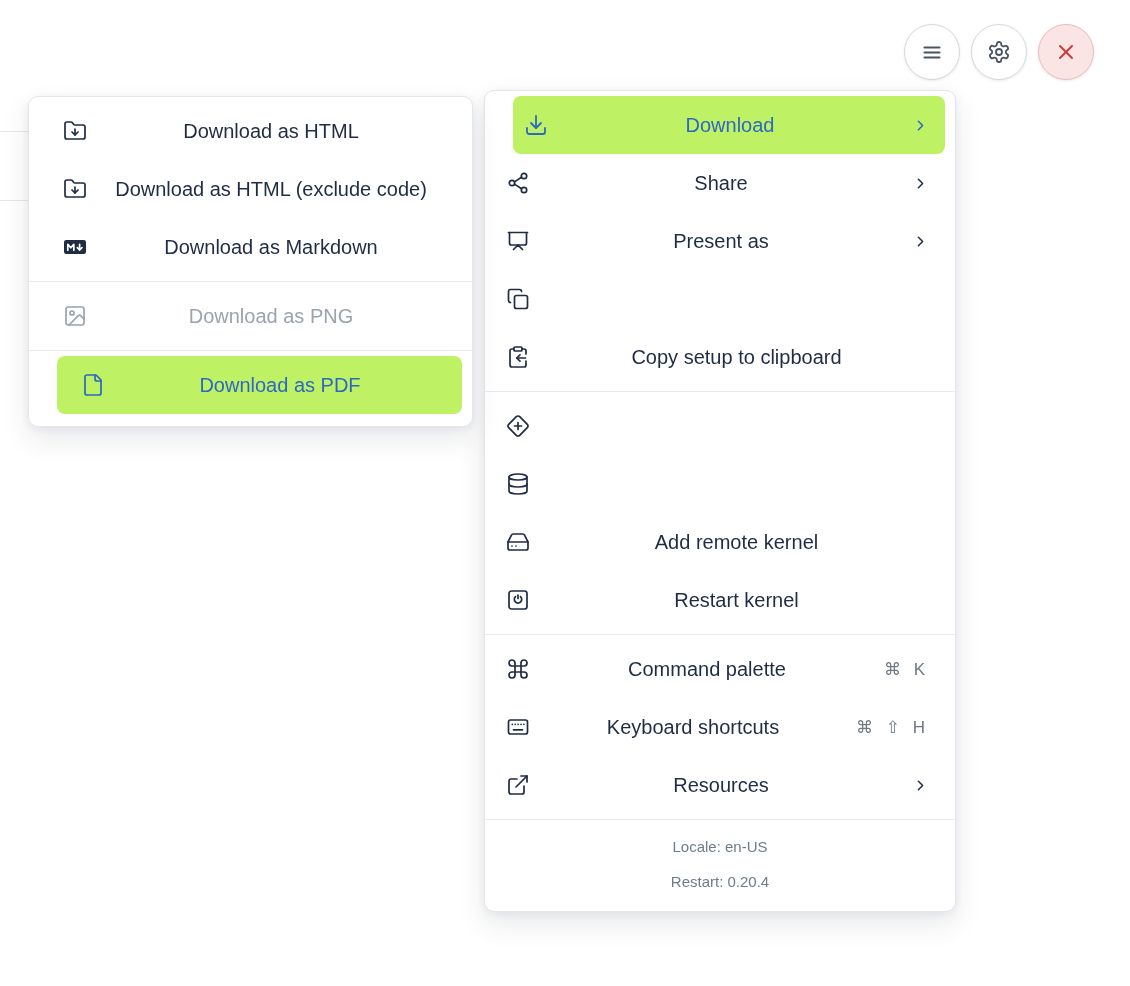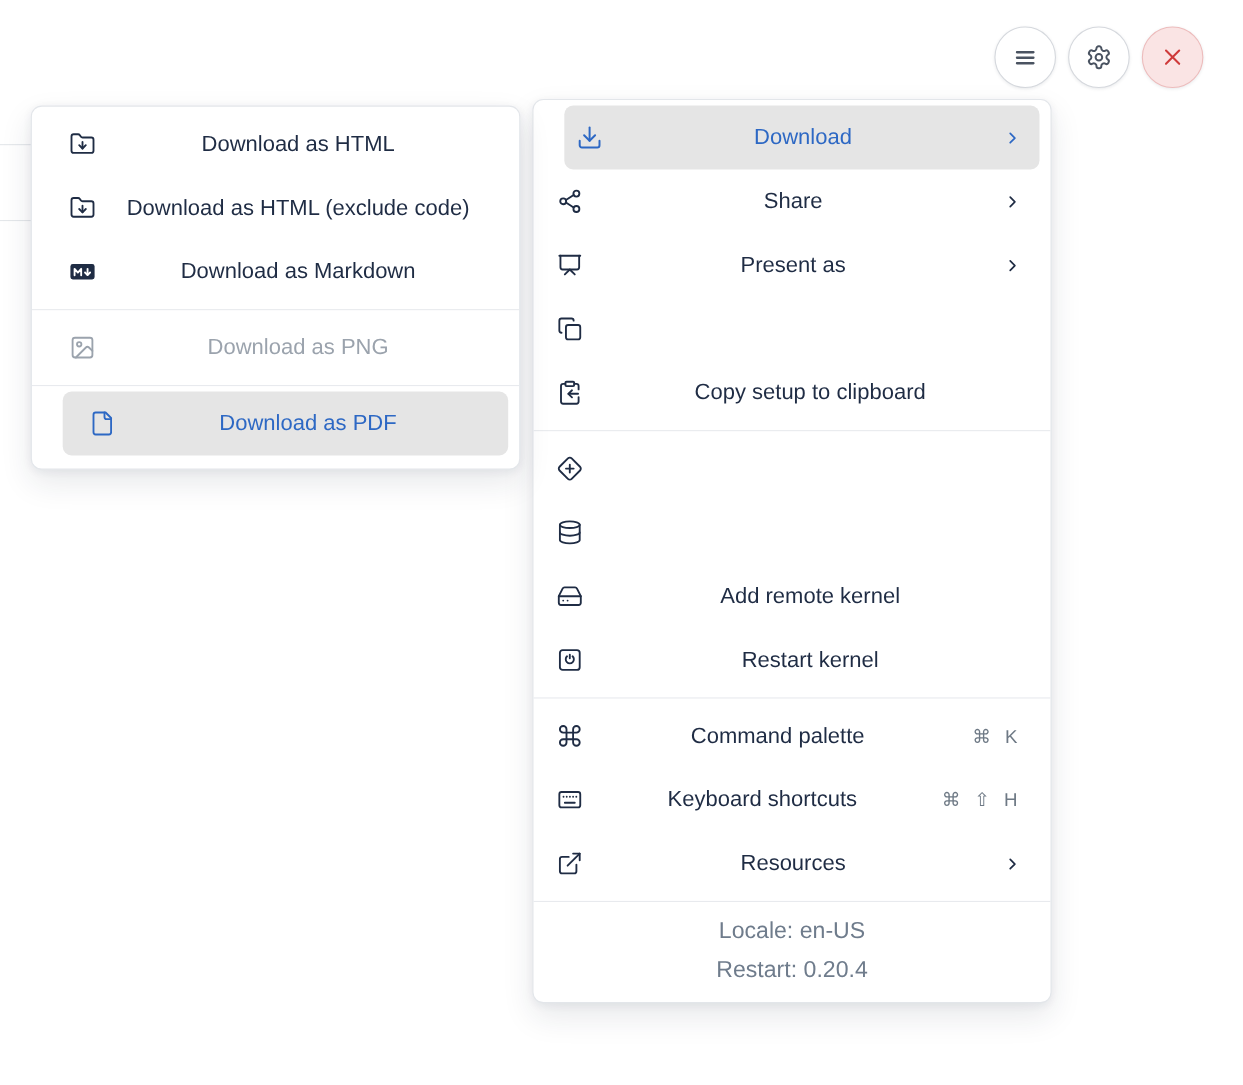--- a/index.html
+++ b/index.html
@@ -34,33 +34,33 @@
   .section { padding:5px 0; }
   .submenu .section:last-child { padding-bottom:12px; }
   .sep { height:1px; background:#e8eaee; }
 
   .row {
     display:flex; align-items:center; height:58px; margin:0 10px;
     border-radius:8px; font-size:20px; cursor:pointer; white-space:nowrap;
   }
   .submenu  .row { padding:0 16px 0 24px; gap:9px; }
   .mainmenu .row { padding:0 16px 0 11px; gap:14px; }
-  .row.active   { background:#e5e5e5; color:#2d68c4;margin-left:28px; }
+  .row.active   { background:#bef264; color:#2d68c4;margin-left:28px; }
   .row.disabled { color:#9ba3ad; cursor:default; }
 
   .mi { width:24px; height:24px; flex:none; display:flex; align-items:center; justify-content:center; }
   .mi svg { width:24px; height:24px; display:block; }
   .lbl { flex:1; overflow:hidden; }
   .shortcut { color:#6e7985; font-size:17px; letter-spacing:4px; }
   .chev { flex:none; display:flex; }
   .chev svg { width:17px; height:17px; }
 
   .menu-footer {
     border-top:1px solid #e8eaee; padding:9px 24px 12px;
-    color:#6f7c8c; font-size:21px; line-height:35px;
+    color:#6f7c8c; font-size:15px; line-height:35px;
   }
 </style>
 </head>
 <body>
 
 <div class="bg-line" style="top:131px"></div>
 <div class="bg-line" style="top:200px"></div>
 
 <button class="circle-btn" style="left:904px">
   <span class="mi">

